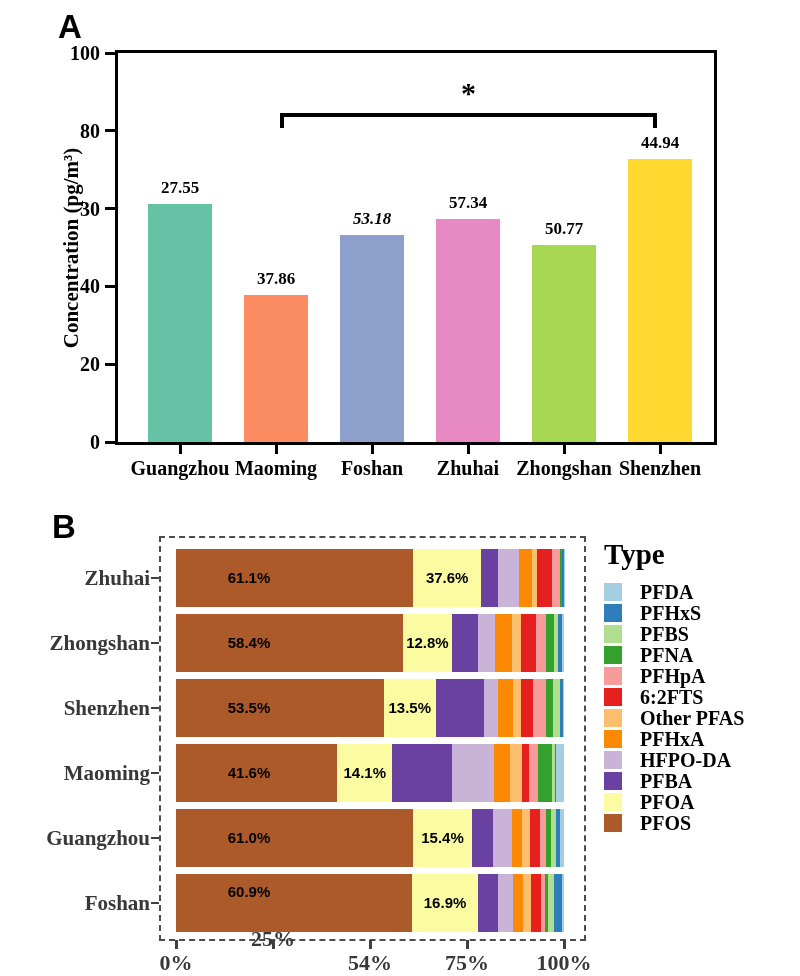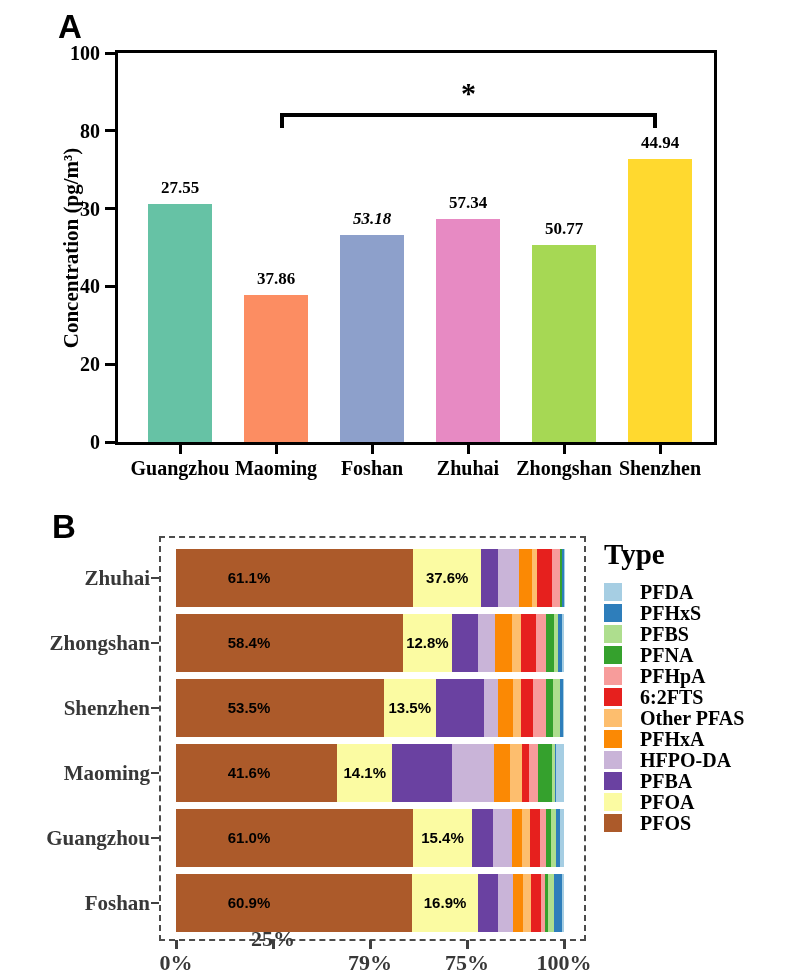--- a/index.html
+++ b/index.html
@@ -163,39 +163,39 @@
       <div class="seg" style="left: 522.484px; top: 309px; width: 7.76px; height: 58px; background: rgb(253, 190, 110);"></div>
       <div class="seg" style="left: 530.244px; top: 309px; width: 10.088px; height: 58px; background: rgb(230, 32, 30);"></div>
       <div class="seg" style="left: 540.332px; top: 309px; width: 5.82px; height: 58px; background: rgb(247, 156, 155);"></div>
       <div class="seg" style="left: 546.152px; top: 309px; width: 5.044px; height: 58px; background: rgb(53, 161, 45);"></div>
       <div class="seg" style="left: 551.196px; top: 309px; width: 5.044px; height: 58px; background: rgb(174, 222, 142);"></div>
       <div class="seg" style="left: 556.24px; top: 309px; width: 3.88px; height: 58px; background: rgb(46, 126, 187);"></div>
       <div class="seg" style="left: 560.12px; top: 309px; width: 3.88px; height: 58px; background: rgb(166, 206, 227);"></div>
       <div class="bcat-label" style="left: 0px; top: 389px; width: 150px; height: 28px; line-height: 28px;">Foshan</div>
       <div class="tickmark-b" style="left: 151px; top: 402px; width: 8px; height: 2px;"></div>
       <div class="seg" style="left: 176px; top: 374px; width: 236.292px; height: 58px; background: rgb(172, 90, 42);"></div>
-      <div class="seg-label" style="left: 194px; top: 394px; width: 110px; height: 18px; line-height: 18px;">60.9%</div>
+      <div class="seg-label" style="left: 194px; top: 383px; width: 110px; height: 18px; line-height: 18px;">60.9%</div>
       <div class="seg" style="left: 412.292px; top: 374px; width: 65.572px; height: 58px; background: rgb(251, 251, 162);"></div>
       <div class="seg-label" style="left: 400.078px; top: 394px; width: 90px; height: 18px; line-height: 18px;">16.9%</div>
       <div class="seg" style="left: 477.864px; top: 374px; width: 20.176px; height: 58px; background: rgb(106, 65, 161);"></div>
       <div class="seg" style="left: 498.04px; top: 374px; width: 15.132px; height: 58px; background: rgb(201, 180, 216);"></div>
       <div class="seg" style="left: 513.172px; top: 374px; width: 10.088px; height: 58px; background: rgb(251, 137, 4);"></div>
       <div class="seg" style="left: 523.26px; top: 374px; width: 7.76px; height: 58px; background: rgb(253, 190, 110);"></div>
       <div class="seg" style="left: 531.02px; top: 374px; width: 10.088px; height: 58px; background: rgb(230, 32, 30);"></div>
       <div class="seg" style="left: 541.108px; top: 374px; width: 3.88px; height: 58px; background: rgb(247, 156, 155);"></div>
       <div class="seg" style="left: 544.988px; top: 374px; width: 3.104px; height: 58px; background: rgb(53, 161, 45);"></div>
       <div class="seg" style="left: 548.092px; top: 374px; width: 5.82px; height: 58px; background: rgb(174, 222, 142);"></div>
       <div class="seg" style="left: 553.912px; top: 374px; width: 7.76px; height: 58px; background: rgb(46, 126, 187);"></div>
       <div class="seg" style="left: 561.672px; top: 374px; width: 2.328px; height: 58px; background: rgb(166, 206, 227);"></div>
       <div class="tickmark-b" style="left: 175px; top: 440px; width: 2.5px; height: 9px;"></div>
       <div class="bxtick-label" style="left: 131px; top: 450px; width: 90px;">0%</div>
       <div class="tickmark-b" style="left: 272px; top: 440px; width: 2.5px; height: 9px;"></div>
       <div class="bxtick-label" style="left: 228px; top: 426px; width: 90px;">25%</div>
       <div class="tickmark-b" style="left: 369px; top: 440px; width: 2.5px; height: 9px;"></div>
-      <div class="bxtick-label" style="left: 325px; top: 450px; width: 90px;">79%</div>
+      <div class="bxtick-label" style="left: 325px; top: 450px; width: 90px;">54%</div>
       <div class="tickmark-b" style="left: 466px; top: 440px; width: 2.5px; height: 9px;"></div>
       <div class="bxtick-label" style="left: 422px; top: 450px; width: 90px;">75%</div>
       <div class="tickmark-b" style="left: 563px; top: 440px; width: 2.5px; height: 9px;"></div>
       <div class="bxtick-label" style="left: 519px; top: 450px; width: 90px;">100%</div>
     </div>
 
   <div id="legend" class="abs" style="left:0;top:0;width:800px;height:976px;pointer-events:none;border-radius:14px;">
     <div class="legend-title" style="left:604px;top:538px;">Type</div>
   <div class="legend-swatch" style="left: 604px; top: 583px; background: rgb(166, 206, 227);"></div>
       <div class="legend-label" style="left: 640px; top: 580px;">PFDA</div>

